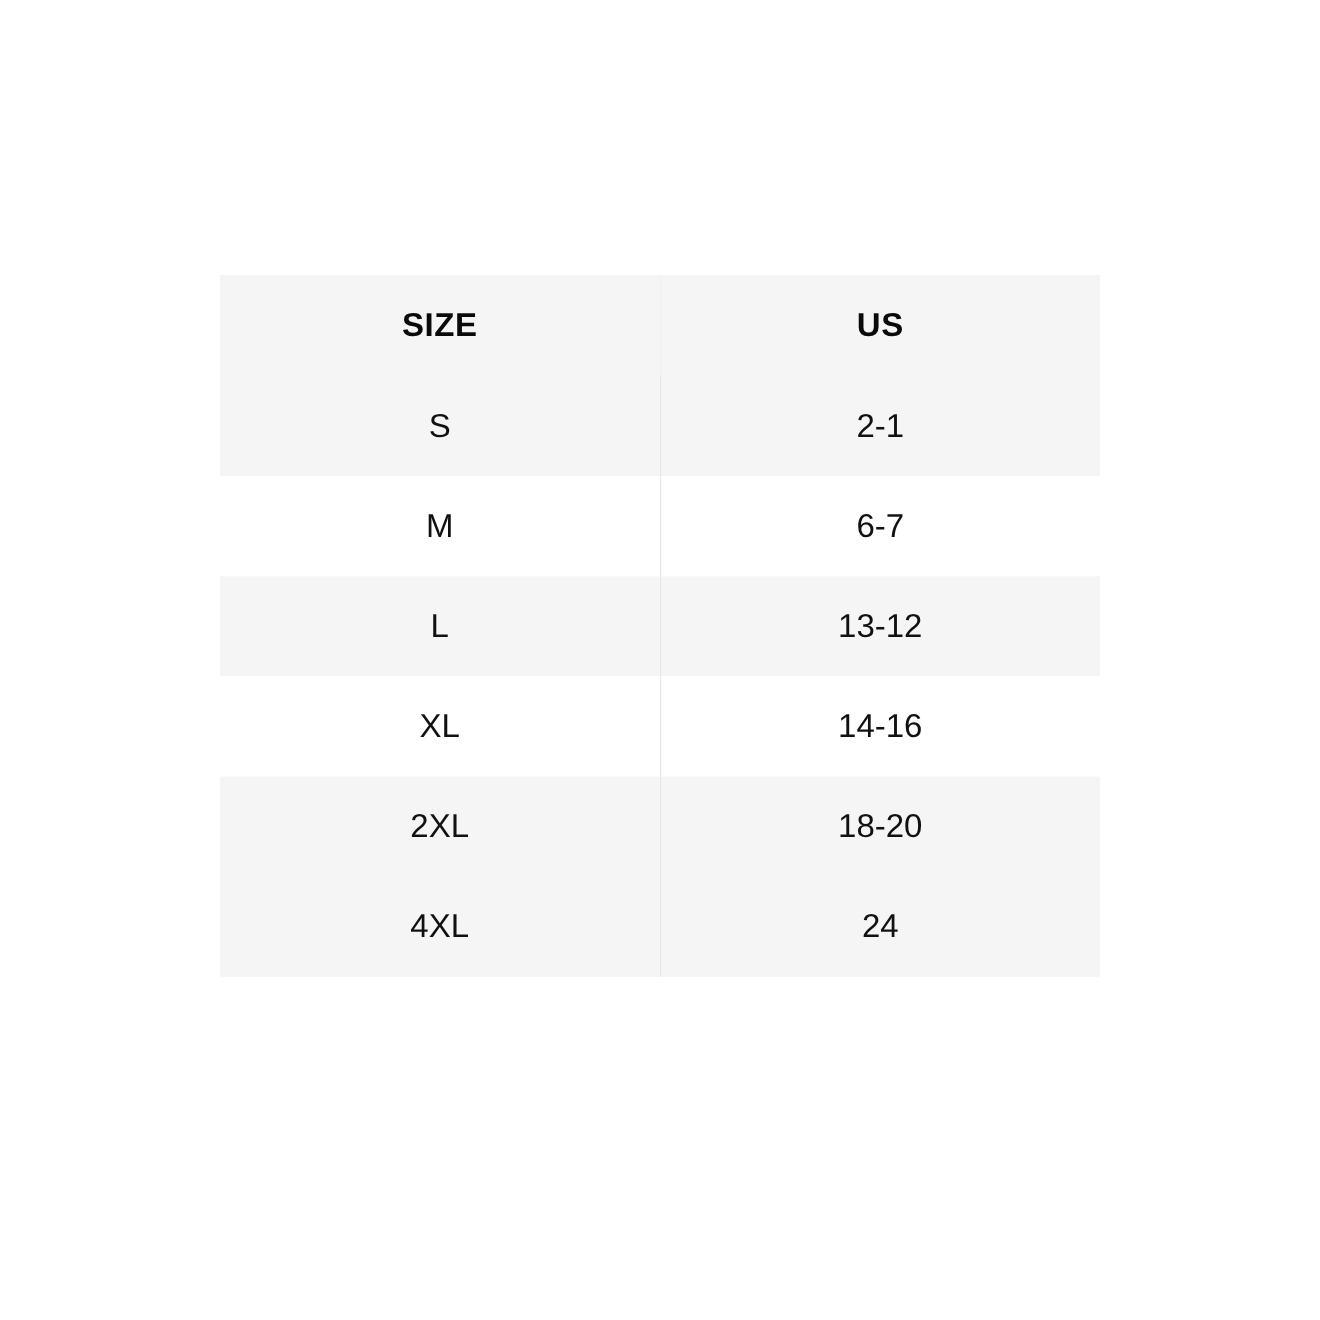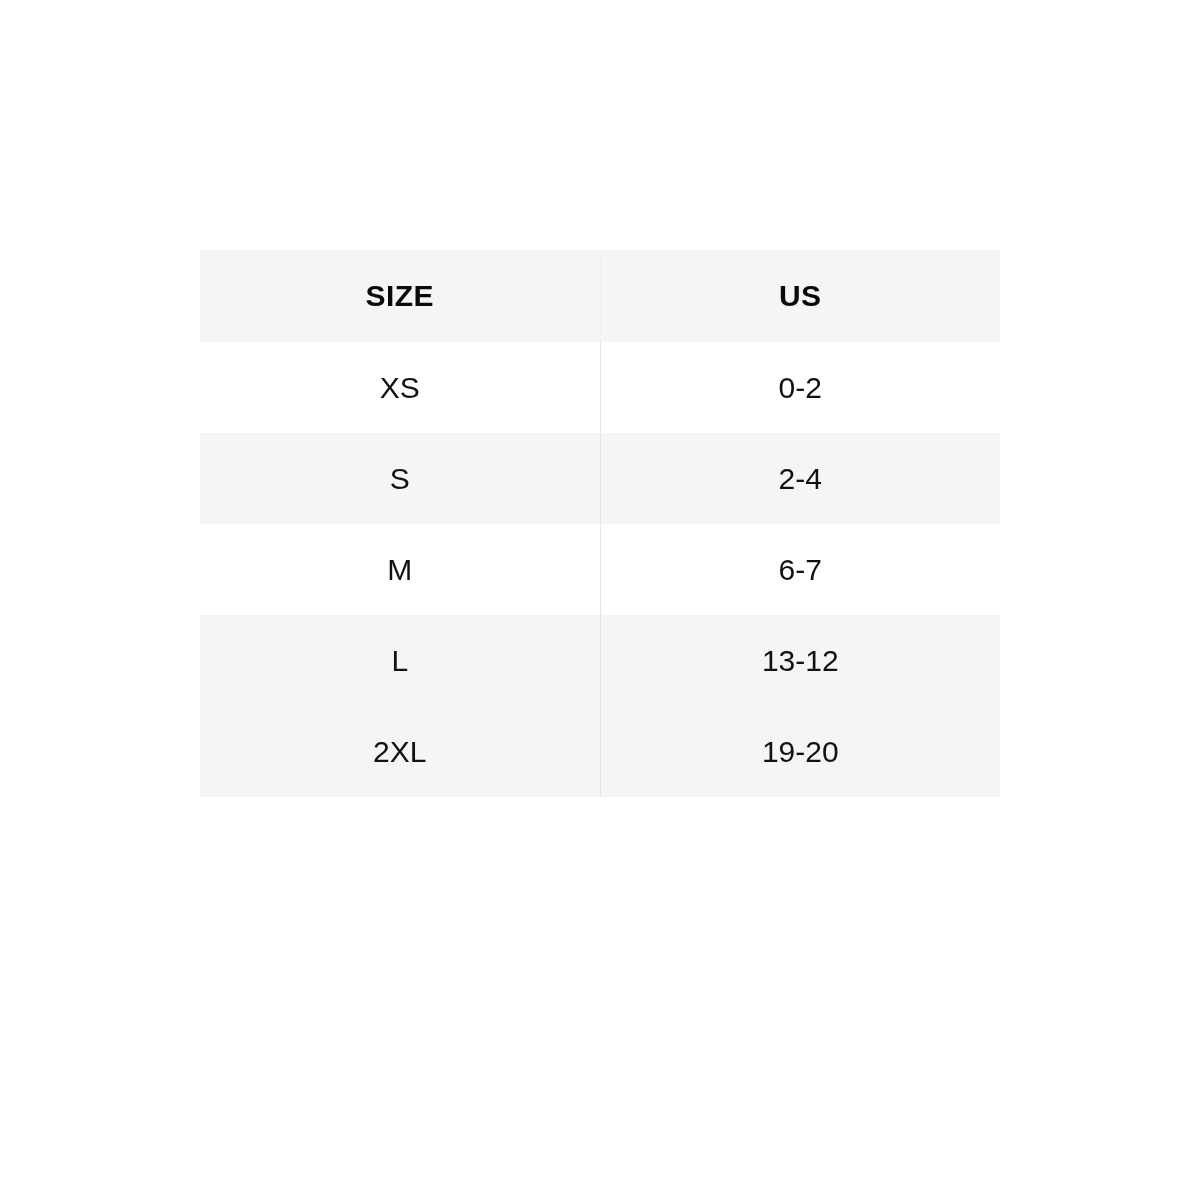--- a/index.html
+++ b/index.html
@@ -81,36 +81,40 @@
         <col class="c1">
         <col class="c2">
       </colgroup>
       <thead>
         <tr>
           <th class="col-size">SIZE</th>
           <th class="col-us">US</th>
         </tr>
       </thead>
       <tbody>
-        <tr class="odd">
-          <td class="col-size">XS</td>
-          <td class="col-us">0-2</td>
-        </tr>
         <tr class="even">
           <td class="col-size">S</td>
-          <td class="col-us">2-4</td>
+          <td class="col-us">2-1</td>
         </tr>
         <tr class="odd">
           <td class="col-size">M</td>
           <td class="col-us">6-7</td>
         </tr>
         <tr class="even">
           <td class="col-size">L</td>
           <td class="col-us">13-12</td>
         </tr>
+        <tr class="odd">
+          <td class="col-size">XL</td>
+          <td class="col-us">14-16</td>
+        </tr>
         <tr class="even">
           <td class="col-size">2XL</td>
-          <td class="col-us">19-20</td>
+          <td class="col-us">18-20</td>
+        </tr>
+        <tr class="even">
+          <td class="col-size">4XL</td>
+          <td class="col-us">24</td>
         </tr>
       </tbody>
     </table>
   </div>
 </div>
 
 </body></html>

